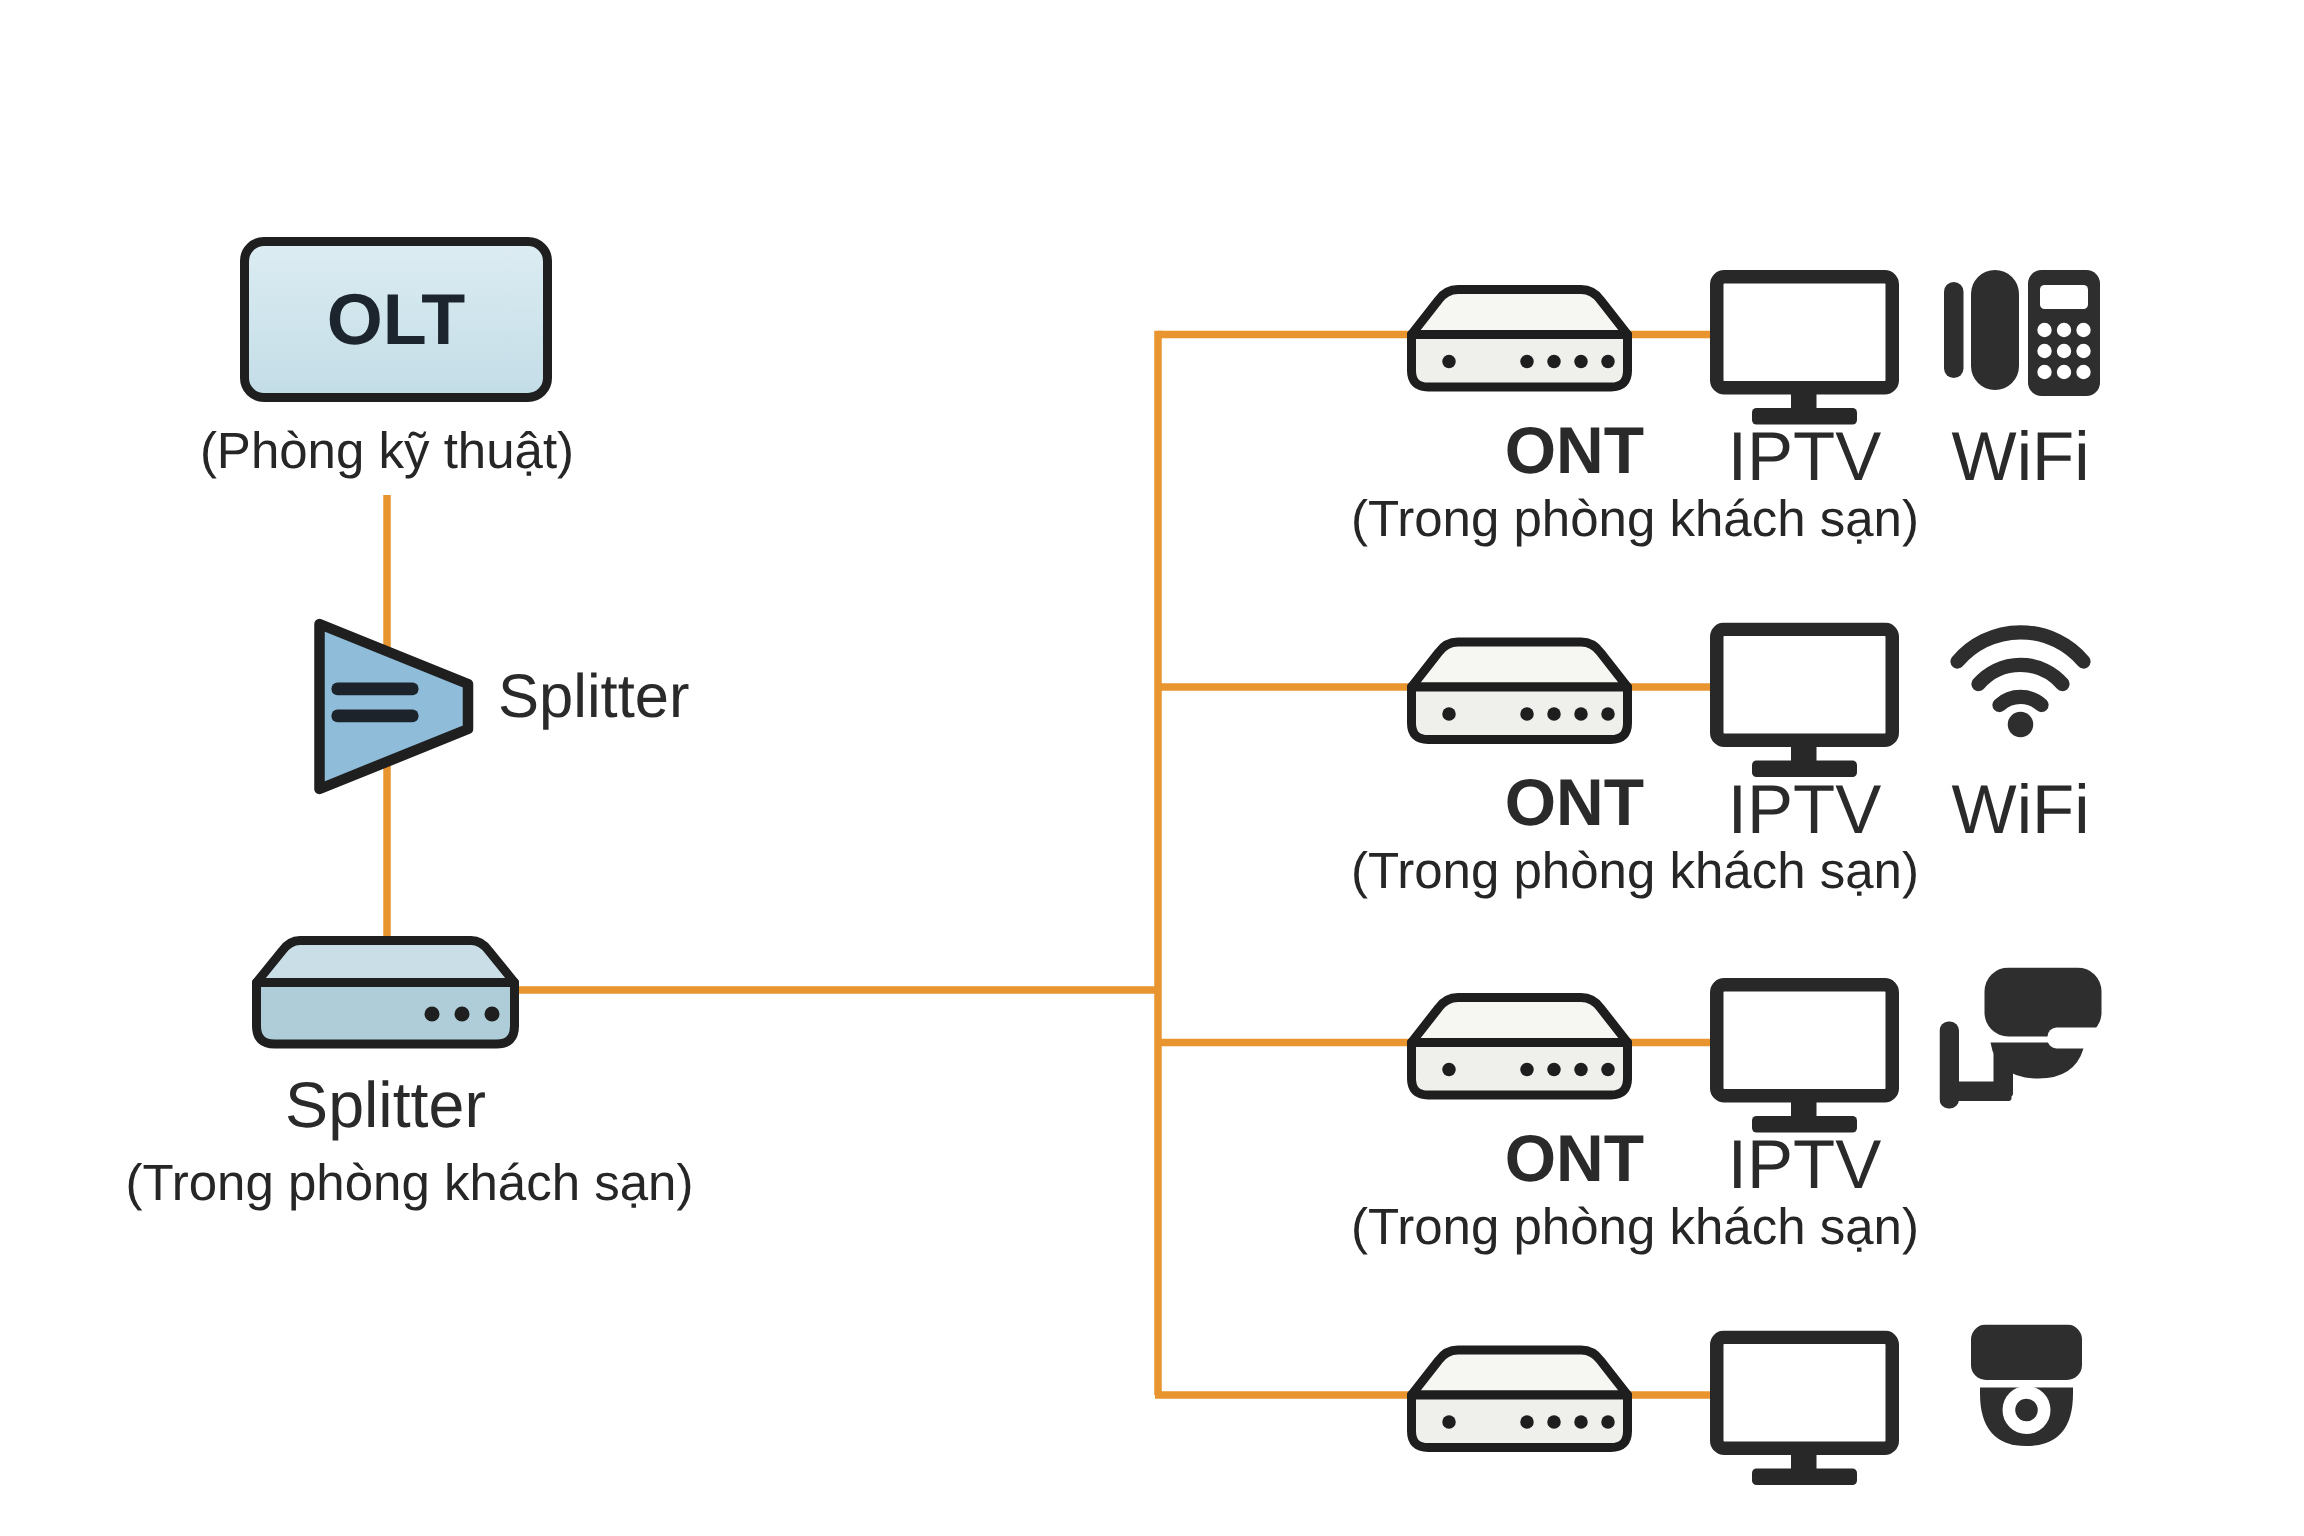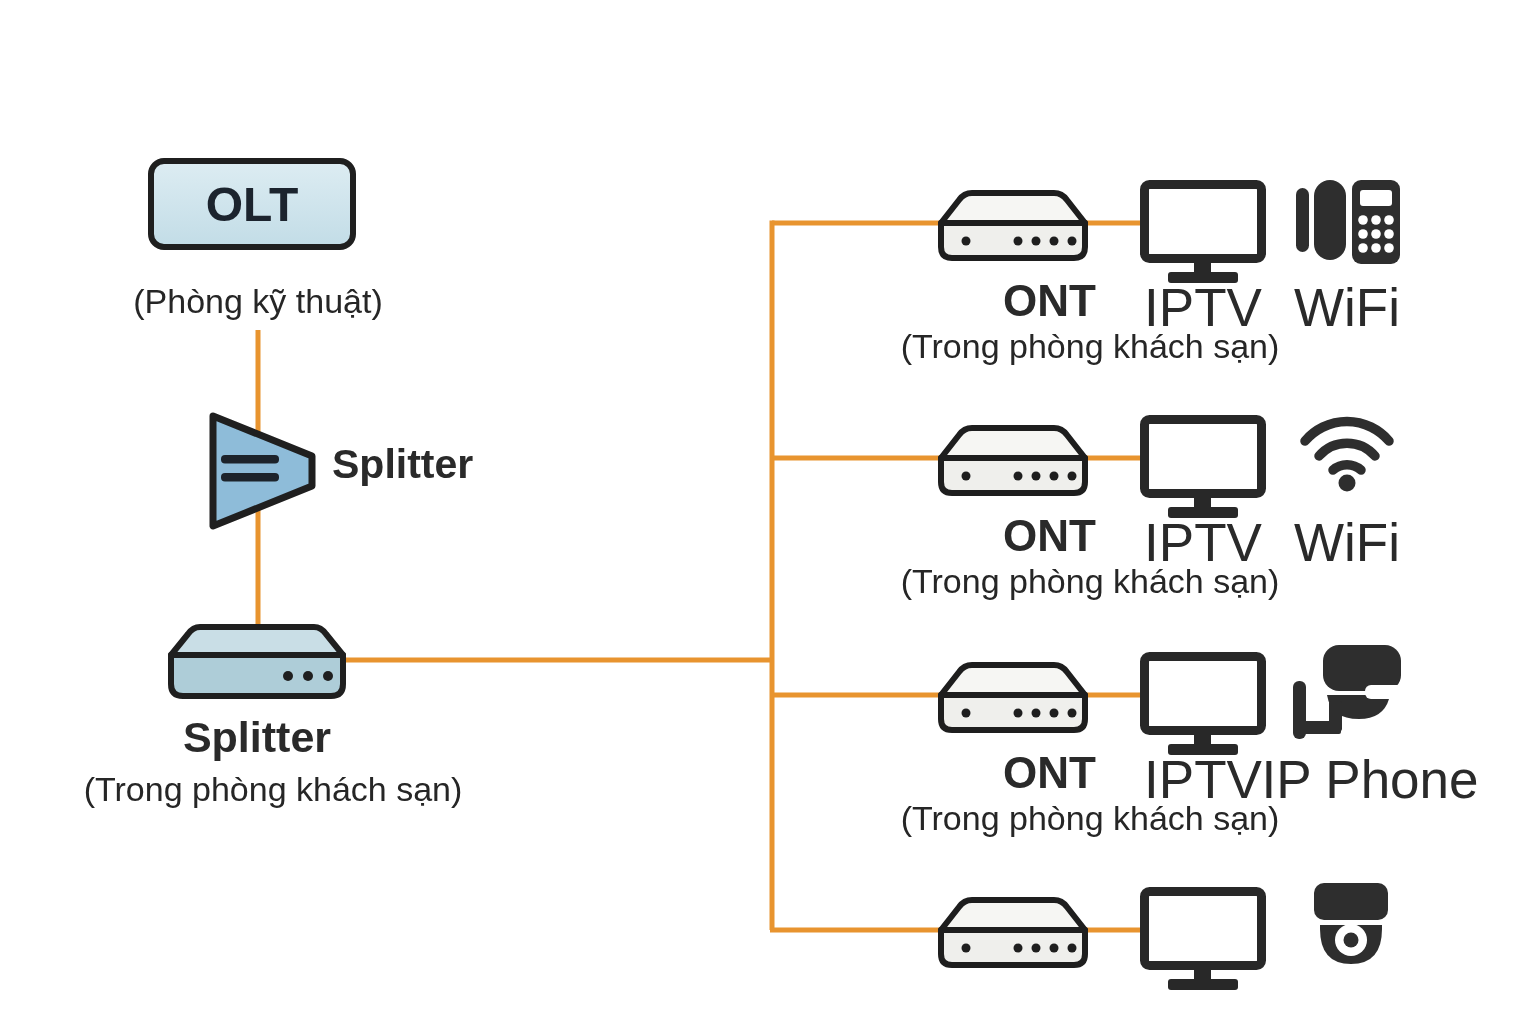--- a/index.html
+++ b/index.html
@@ -6,26 +6,26 @@
   #canvas{
     position:relative;width:1536px;height:1024px;background:#ffffff;
     overflow:hidden;font-family:"Liberation Sans","DejaVu Sans",sans-serif;
     color:#242424;
   }
   .abs{position:absolute;}
   .title{
     position:absolute;top:52px;left:0;width:100%;text-align:center;
     font-size:54px;font-weight:600;letter-spacing:-1px;color:#242424;
   }
-  .node-label{position:absolute;text-align:center;font-size:41px;font-weight:700;color:#2a2a2a;line-height:1.1;}
+  .node-label{position:absolute;text-align:center;font-size:41px;font-weight:400;color:#2a2a2a;line-height:1.1;}
   .dev-label{position:absolute;text-align:right;font-size:41px;font-weight:600;color:#2a2a2a;line-height:1.1;}
-  .sub-label{position:absolute;text-align:center;font-size:53px;font-weight:500;color:#2a2a2a;line-height:1.1;}
+  .sub-label{position:absolute;text-align:center;font-size:46px;font-weight:500;color:#2a2a2a;line-height:1.1;}
   .caption{position:absolute;text-align:center;font-size:34px;font-weight:400;color:#262626;line-height:1.15;}
   .olt-box{
-    position:absolute;left:148px;top:158px;width:208px;height:92px;
+    position:absolute;left:160px;top:158px;width:208px;height:110px;
     box-sizing:border-box;border:6px solid #1f1f1f;border-radius:16px;
     background:linear-gradient(180deg,#dcecf2 0%,#c3dde7 100%);
     display:flex;align-items:center;justify-content:center;
     font-size:48px;font-weight:700;color:#1c242e;
   }
 </style>
 </head>
 <body>
 
 <div id="canvas">
@@ -145,21 +145,20 @@
   <svg class="abs" style="left:1293px;top:645px;" width="112" height="100" viewBox="0 0 112 100" fill="#2e2e2e">
     <rect x="30" y="0" width="78" height="46" rx="16"></rect>
     <path d="M34 50 Q38 74 66 74 Q90 74 96 54 L96 50 Z"></path>
     <rect x="72" y="40" width="38" height="14" rx="6" fill="#ffffff"></rect>
     <rect x="0" y="36" width="13" height="58" rx="6"></rect>
     <rect x="6" y="76" width="42" height="13" rx="2"></rect>
     <rect x="36" y="56" width="13" height="30" rx="2"></rect>
   </svg>
   <div class="dev-label" style="left:930px;top:749px;width:166px;font-size:44px;">ONT</div>
   <div class="sub-label" style="left:1137px;top:751px;width:132px;">IPTV</div>
-  <div class="sub-label" style="left:1260px;top:751px;width:220px;">IP Phone</div>
   <div class="caption" style="left:865px;top:799px;width:450px;">(Trong phòng khách sạn)</div>
 
   <svg class="abs" style="left:938px;top:895px;" width="150" height="76" viewBox="0 0 150 76">
     <path d="M34 5 L116 5 Q124 5 129 12 L147 35 L3 35 L21 12 Q26 5 34 5 Z" fill="#f6f6f3" stroke="#1e1e1e" stroke-width="6" stroke-linejoin="round"></path>
     <path d="M3 35 L147 35 L147 59 Q147 70 136 70 L14 70 Q3 70 3 59 Z" fill="#efefec" stroke="#1e1e1e" stroke-width="6" stroke-linejoin="round"></path>
     <circle cx="28" cy="53" r="4.5" fill="#1e1e1e"></circle>
       <circle cx="80" cy="53" r="4.5" fill="#1e1e1e"></circle>
     <circle cx="98" cy="53" r="4.5" fill="#1e1e1e"></circle>
       <circle cx="116" cy="53" r="4.5" fill="#1e1e1e"></circle>
       <circle cx="134" cy="53" r="4.5" fill="#1e1e1e"></circle>

